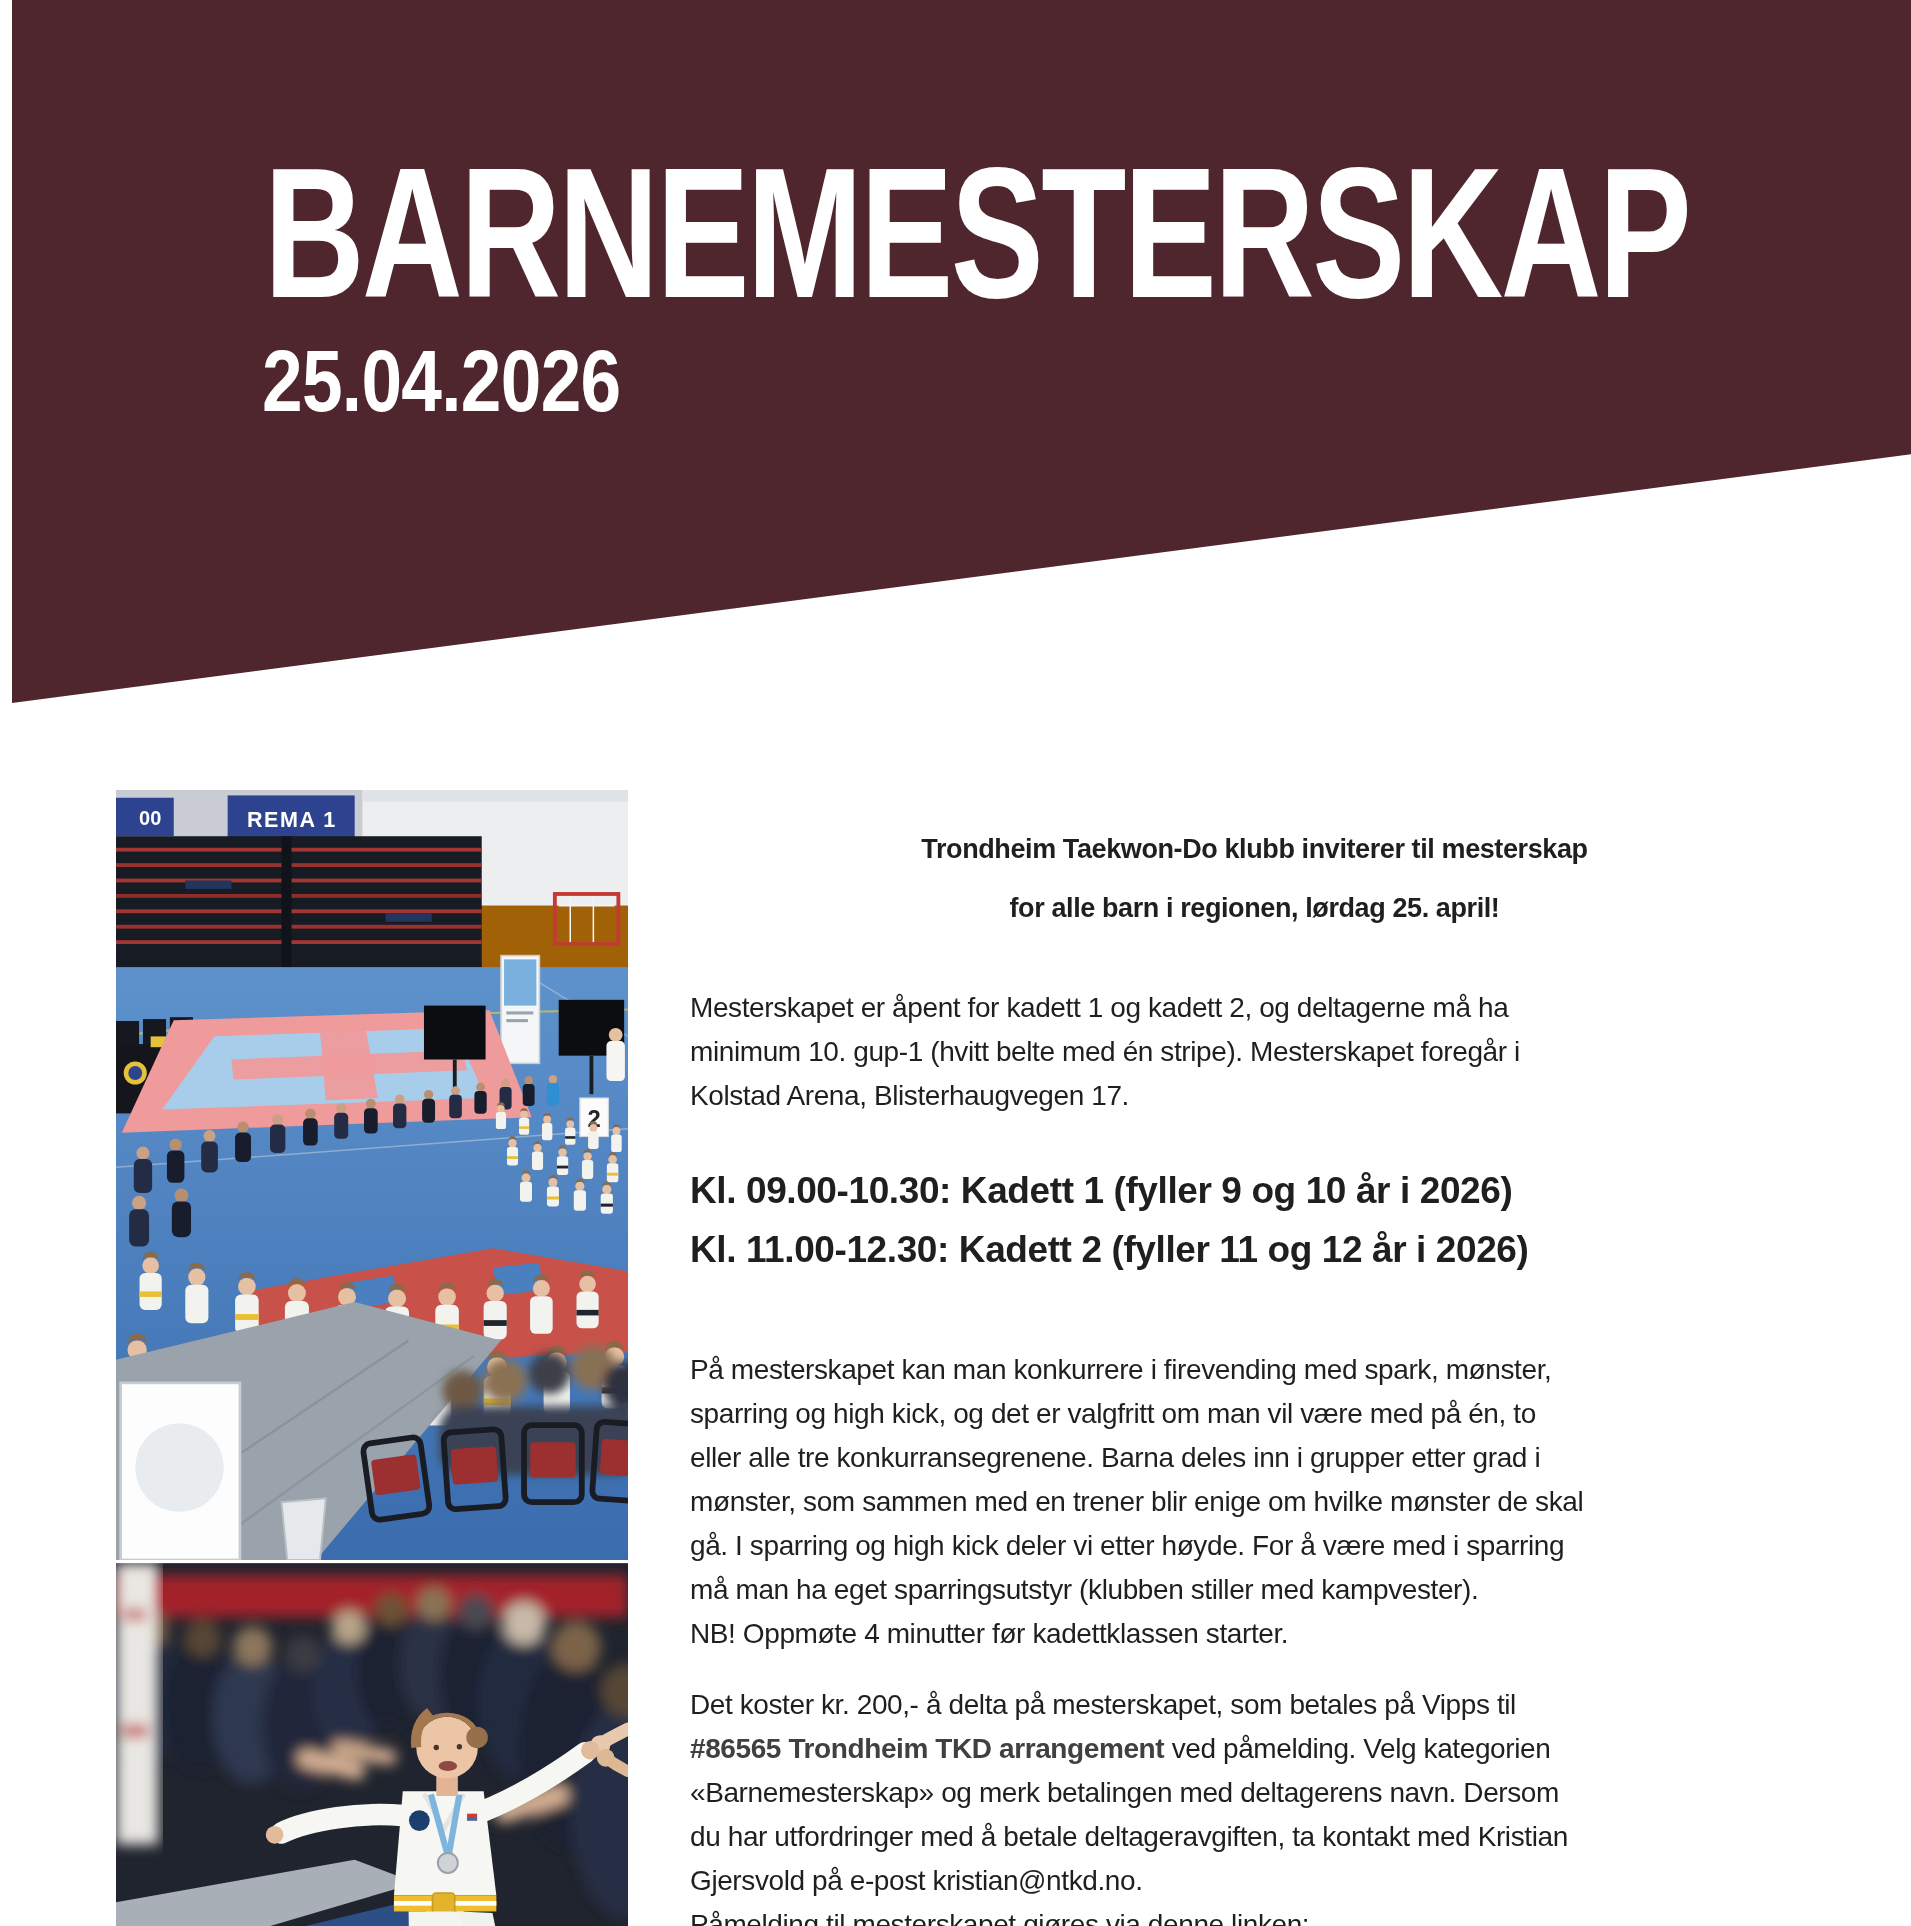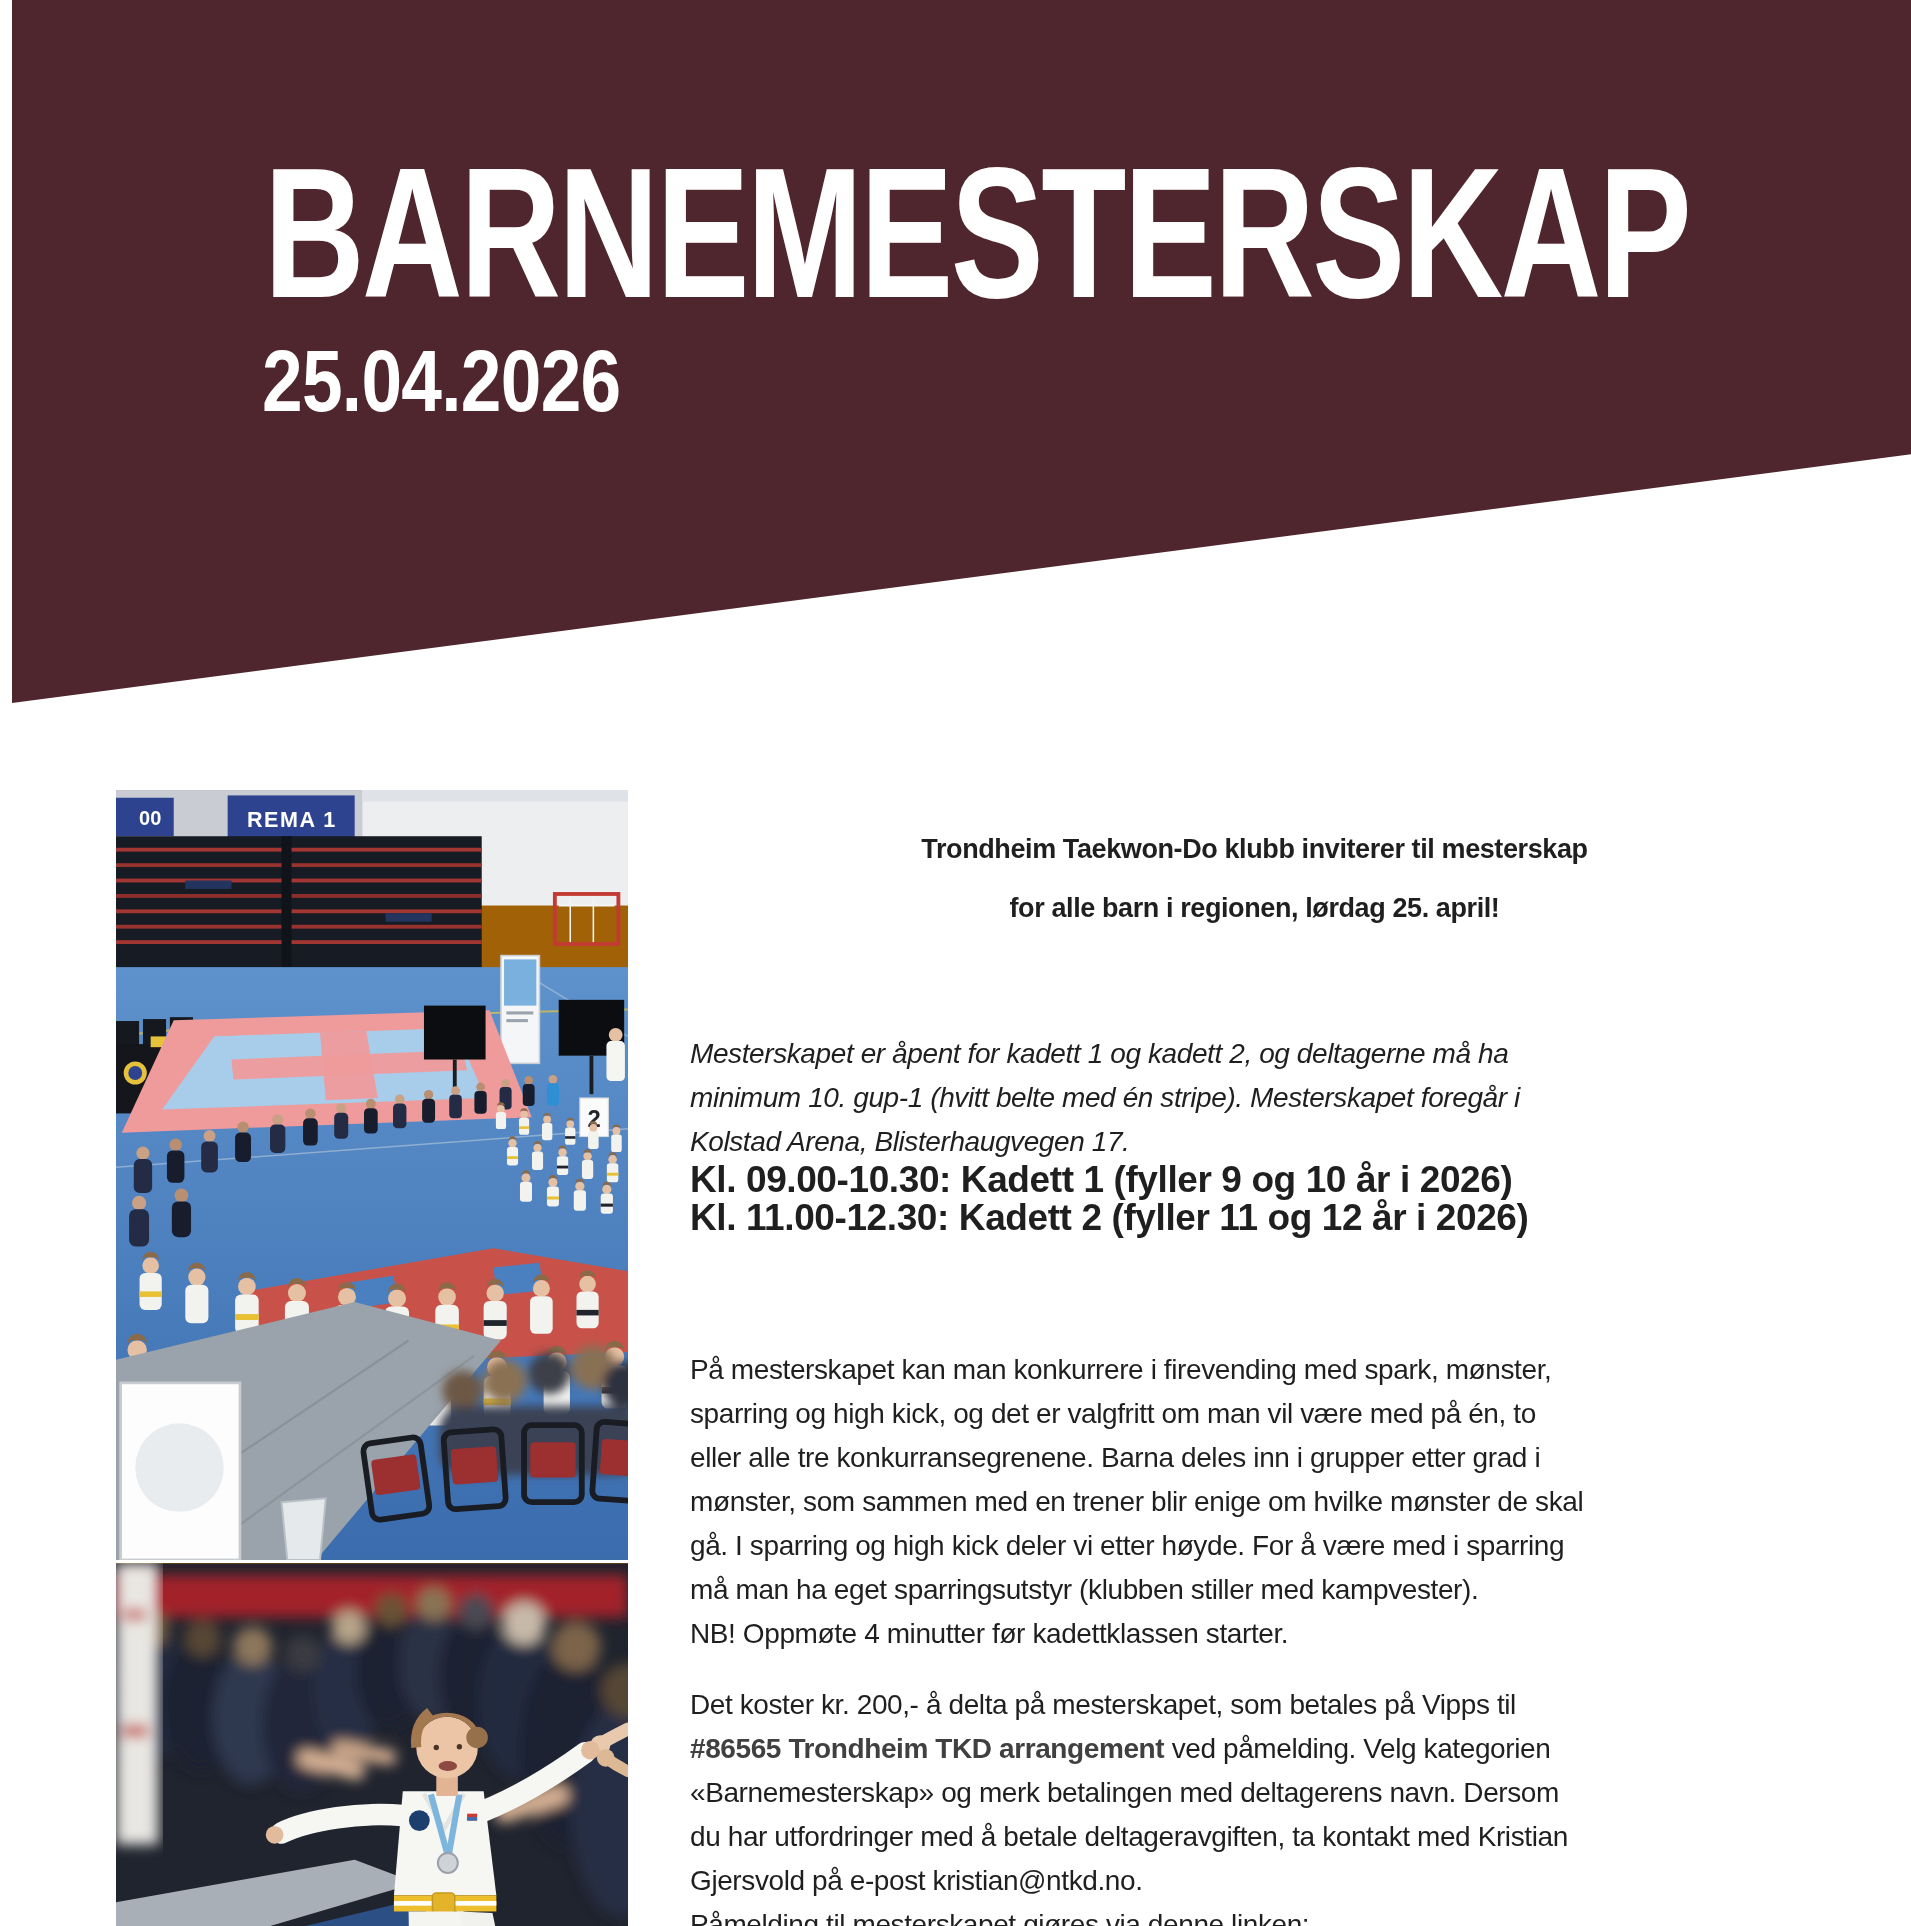--- a/index.html
+++ b/index.html
@@ -29,22 +29,22 @@
   #photo2{top:1563px;height:710px;}
   .photo svg{display:block;width:100%;height:100%;}
   
   .tb{
     position:absolute;left:690px;width:1129px;color:#1f1f1f;
     font-size:28px;line-height:44px;letter-spacing:-0.4px;white-space:pre-line;
   }
   .intro-heading{
     top:820px;text-align:center;font-weight:700;font-size:27px;line-height:59px;letter-spacing:-0.4px;
   }
-  #p1{top:1032px;font-style:italic;}
-  .schedule{top:1161px;font-weight:700;font-size:37px;line-height:38px;}
+  #p1{top:986px;}
+  .schedule{top:1161px;font-weight:700;font-size:37px;line-height:59px;}
   #p2{top:1348px;}
   #p3{top:1683px;}
   .b{font-weight:400;margin-top:31px;}
   .lnk{color:#404040;font-weight:700;}
 </style>
 </head>
 <body>
 
 <div id="page">
 

